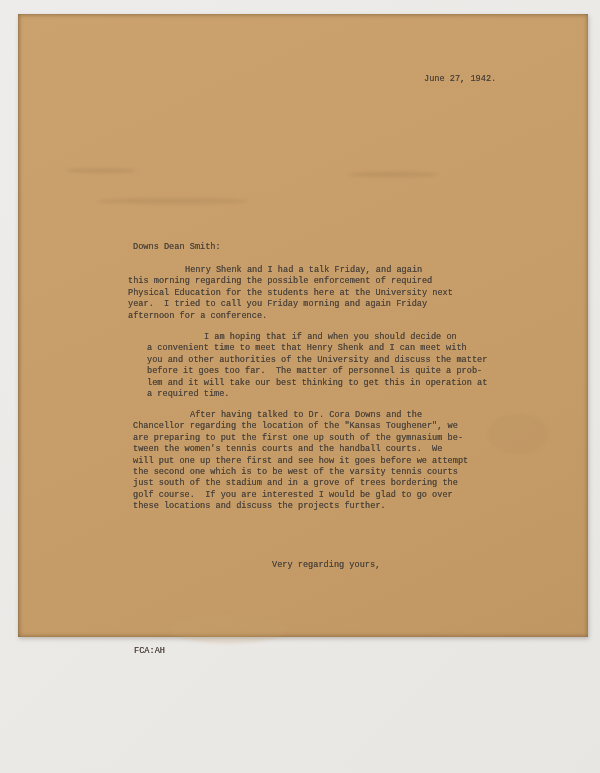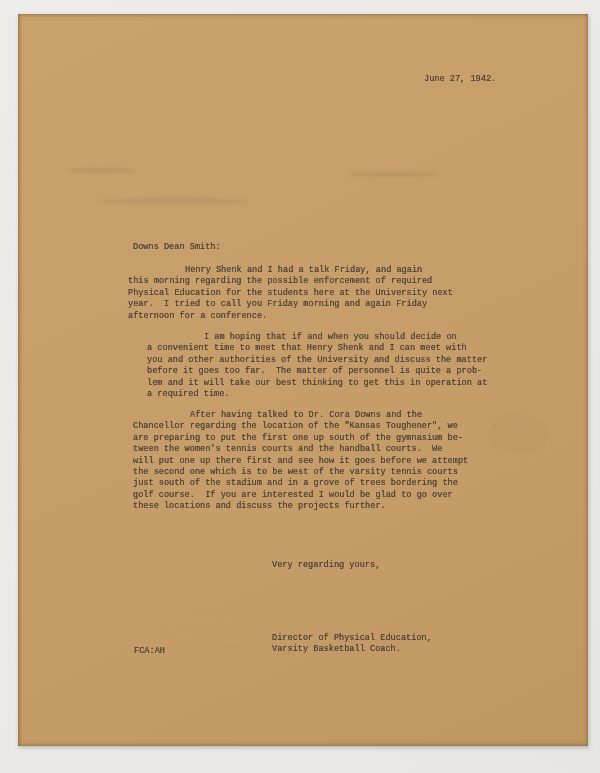--- a/index.html
+++ b/index.html
@@ -12,21 +12,21 @@
     height: 773px;
     background: linear-gradient(135deg, #eeecea 0%, #ebe9e6 60%, #e8e6e3 100%);
     overflow: hidden;
     font-family: "Liberation Mono", "DejaVu Sans Mono", monospace;
   }
   .paper {
     position: absolute;
     left: 18px;
     top: 14px;
     width: 570px;
-    height: 732px;
+    height: 623px;
     background: linear-gradient(155deg, #cba26e 0%, #c89e6a 35%, #c59c67 70%, #c09763 100%);
     box-shadow:
       inset 2px 0 4px -1px rgba(90, 66, 40, 0.45),
       inset 0 2px 4px -1px rgba(90, 66, 40, 0.30),
       inset -2px -2px 4px -1px rgba(90, 66, 40, 0.28),
       1px 2px 4px rgba(60, 50, 40, 0.25);
   }
   .typed {
     position: absolute;
     font-family: "Liberation Mono", "DejaVu Sans Mono", monospace;
@@ -95,19 +95,17 @@
 are preparing to put the first one up south of the gymnasium be-
 tween the women's tennis courts and the handball courts.  We
 will put one up there first and see how it goes before we attempt
 the second one which is to be west of the varsity tennis courts
 just south of the stadium and in a grove of trees bordering the
 golf course.  If you are interested I would be glad to go over
 these locations and discuss the projects further.</div>
 
     <div class="typed closing">Very regarding yours,</div>
 
-    <div class="typed sig">Director of Physical Education,
-Varsity Basketball Coach.</div>
 
     <div class="typed initials">FCA:AH</div>
 
   </div>
 </div>
 
 </body></html>

